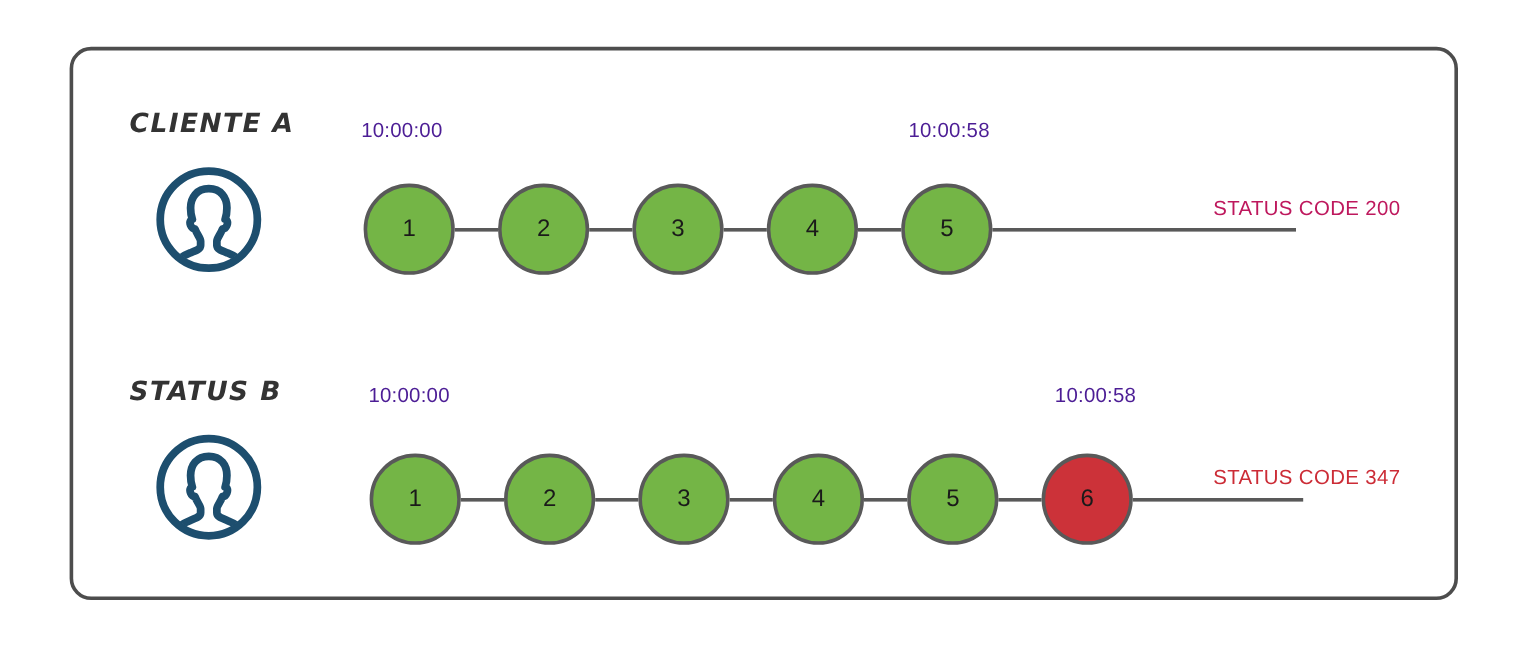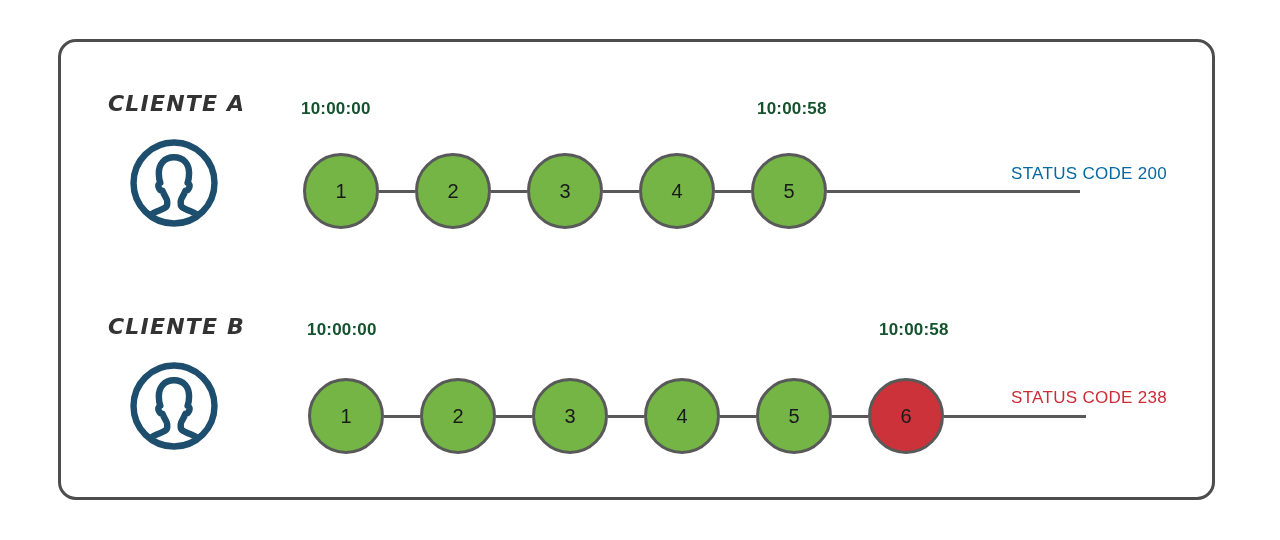--- a/index.html
+++ b/index.html
@@ -63,22 +63,22 @@
     position: absolute;
     width: 92px;
     height: 92px;
   }
 
   
   .timestamp {
     position: absolute;
     font-family: "Liberation Sans", sans-serif;
     font-size: 17px;
-    font-weight: 700;
-    color: #14532d;
+    font-weight: 400;
+    color: #4c1d95;
     white-space: nowrap;
     letter-spacing: 0.2px;
   }
 
   
   .chain {
     position: absolute;
     height: 100px;
   }
   .connector {
@@ -121,21 +121,21 @@
   }
   .status .line1 {
     font-size: 17px;
     letter-spacing: 0.3px;
     display: block;
   }
   .status .line2 {
     font-size: 15px;
     display: block;
   }
-  .status.ok   { color: #0369a1; }
+  .status.ok   { color: #be185d; }
   .status.fail { color: #cc2c36; }
   .status.fail .line2 {
     font-style: italic;
     font-weight: 600;
   }
 </style>
 </head>
 <body>
 
 <div id="canvas">
@@ -194,21 +194,21 @@
         <div class="node ok" style="left:448px;">5</div>
       </div>
 
       <div class="status ok" style="left:908px; top:122px; width:240px;">
         <span class="line1">STATUS CODE 200</span>
       </div>
     </div>
 
     <div class="row row-b">
 
-      <div class="client-label" style="left:47px; top:272px;">CLIENTE B</div>
+      <div class="client-label" style="left:47px; top:272px;">STATUS B</div>
 
       <div class="avatar" style="left:67px; top:318px;">
         <svg viewBox="0 0 100 100" width="92" height="92" aria-hidden="true">
           <circle cx="50" cy="50" r="44" fill="none" stroke="#1d4e6e" stroke-width="7"></circle>
           <clipPath id="clipB">
               <circle cx="50" cy="50" r="41"></circle>
             </clipPath>
           <g clip-path="url(#clipB)" fill="none" stroke="#1d4e6e" stroke-width="7" stroke-linejoin="round" stroke-linecap="round">
             <path d="M50 22
                      c-11 0 -16.5 8 -16.5 17.5
@@ -247,18 +247,18 @@
 
         <div class="node ok" style="left:0px;">1</div>
         <div class="node ok" style="left:112px;">2</div>
         <div class="node ok" style="left:224px;">3</div>
         <div class="node ok" style="left:336px;">4</div>
         <div class="node ok" style="left:448px;">5</div>
         <div class="node fail" style="left:560px;">6</div>
       </div>
 
       <div class="status fail" style="left:908px; top:346px; width:240px;">
-        <span class="line1">STATUS CODE 238</span>
+        <span class="line1">STATUS CODE 347</span>
       </div>
     </div>
 
   </div>
 </div>
 
 </body></html>

